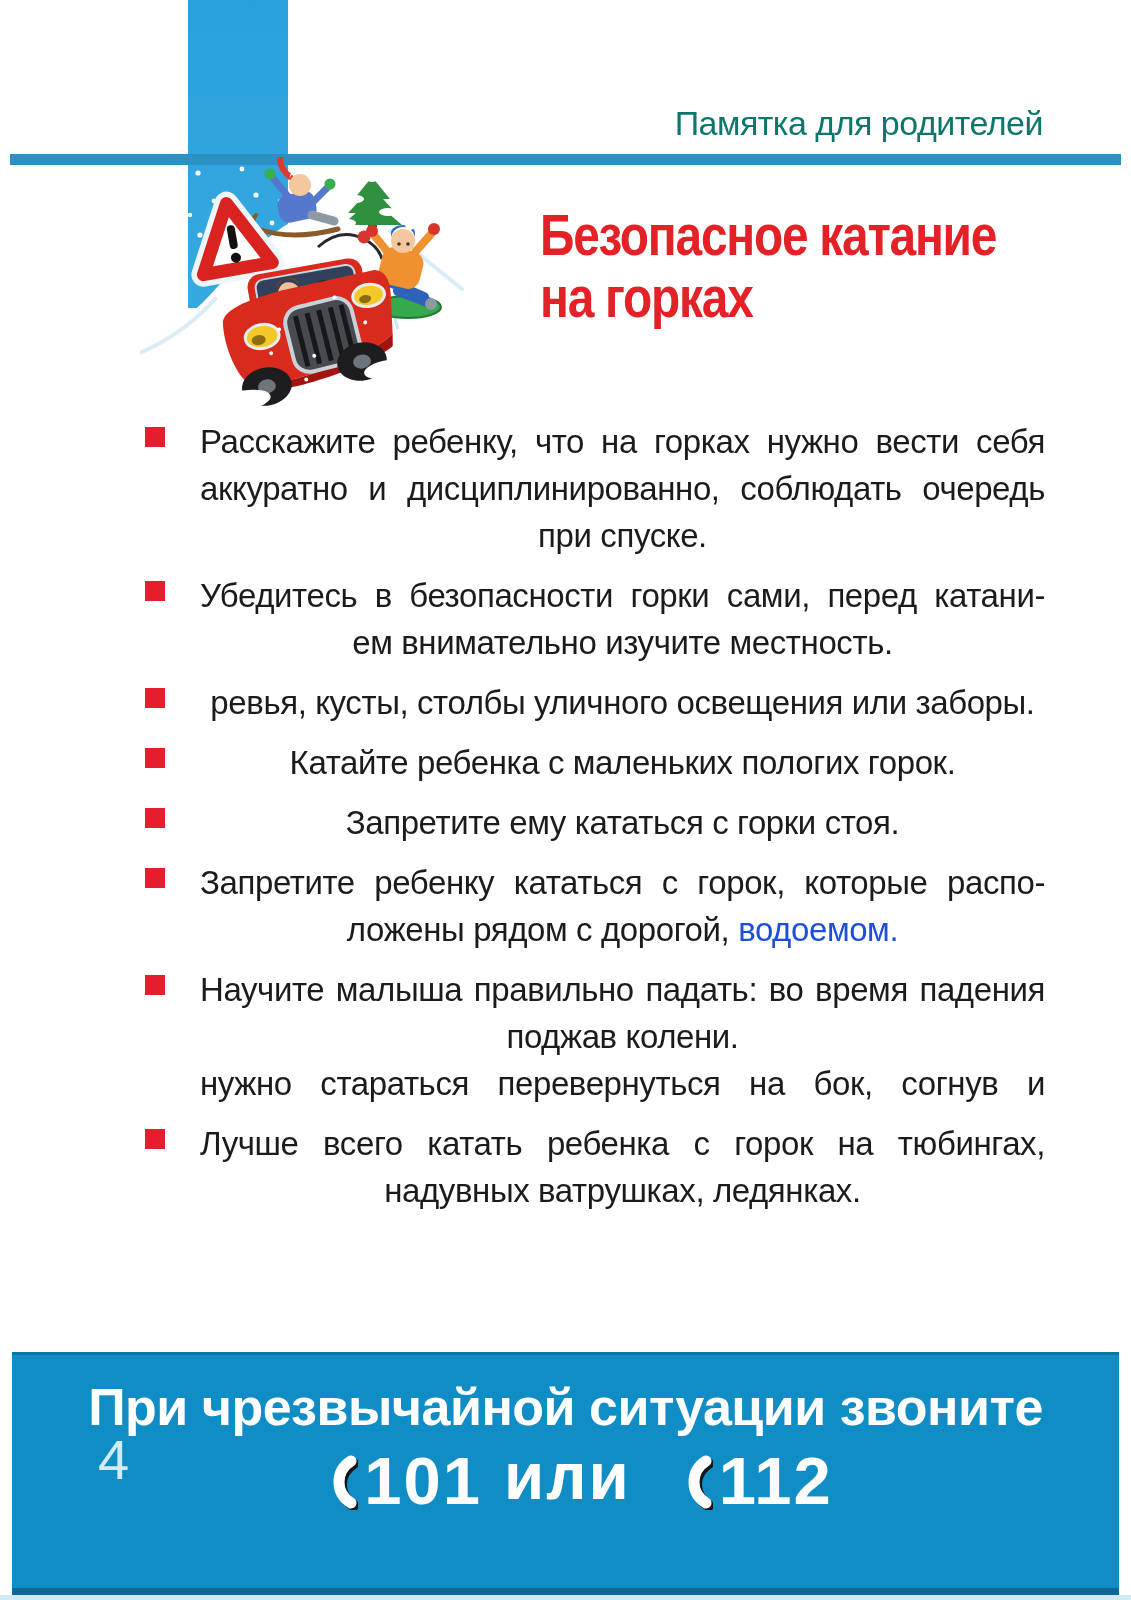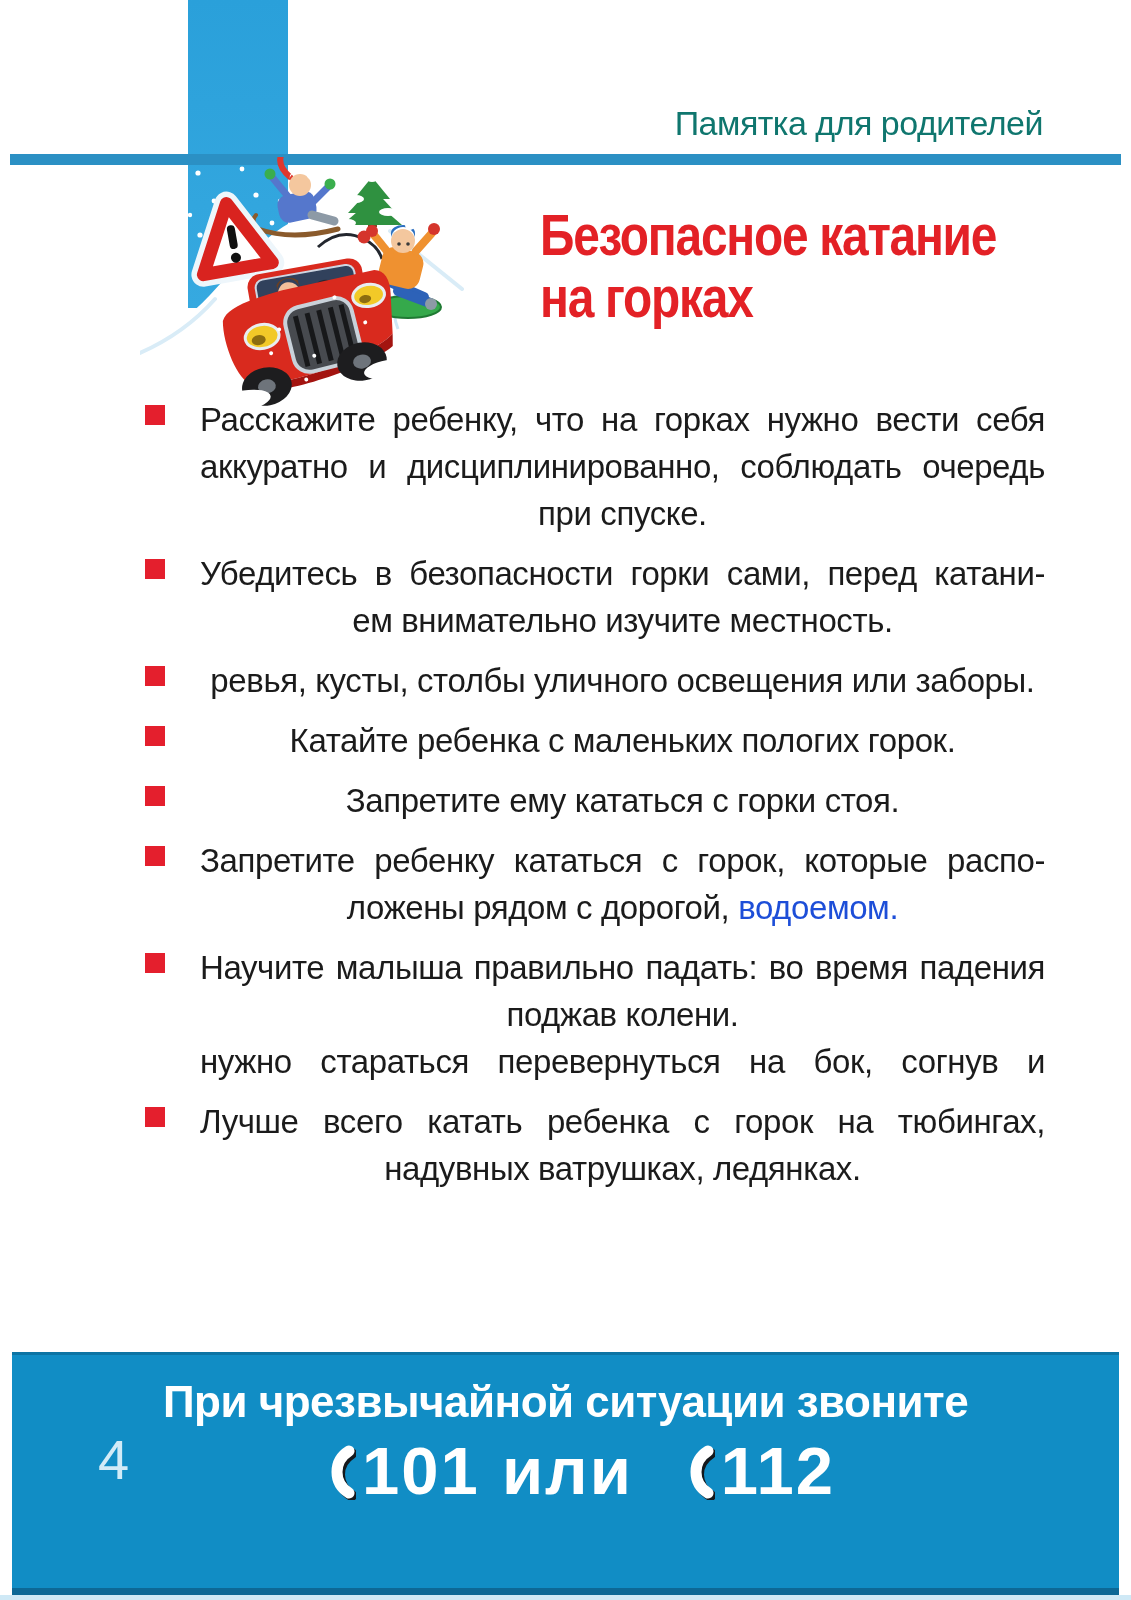--- a/index.html
+++ b/index.html
@@ -26,45 +26,45 @@
   
   .illustration{position:absolute;left:140px;top:157px;width:360px;height:258px;}
   
   .doc-title{
     position:absolute;left:540px;top:204px;
     font-weight:bold;font-size:57px;line-height:62px;letter-spacing:-1.5px;
     color:#e32126;transform:scaleX(0.84);transform-origin:left top;
     white-space:nowrap;
   }
   
-  .safety-list{position:absolute;left:145px;top:396px;width:900px;}
+  .safety-list{position:absolute;left:145px;top:418px;width:900px;}
   .bullet-item{display:flex;align-items:flex-start;margin-bottom:13px;}
   .bullet-marker{
     flex:0 0 auto;width:20px;height:20px;background:#e41f2d;margin:9px 35px 0 0;
   }
   .bullet-text{flex:1 1 auto;font-size:33px;line-height:47px;letter-spacing:-0.4px;color:#1b1b1b;}
   .bullet-text .line{text-align:center;}
   .bullet-text .line.fill{text-align:justify;text-align-last:justify;}
   .bullet-text .muted{color:#1d4ed8;}
   
   .footer-banner{
     position:absolute;left:12px;top:1352px;width:1107px;height:238px;
     background:#118dc5;border-top:3px solid #0d74a4;box-sizing:border-box;
     color:#ffffff;
   }
   .footer-heading{
     margin-top:22px;text-align:center;
-    font-size:44px;font-weight:bold;letter-spacing:-0.5px;
+    font-size:52px;font-weight:bold;letter-spacing:-0.5px;
   }
   .phone-row{
     margin-top:12px;display:flex;justify-content:center;align-items:center;
     font-size:67px;font-weight:bold;letter-spacing:2px;line-height:64px;
   }
   .phone-icon{width:34px;height:58px;margin:0 6px 0 26px;flex:0 0 auto;}
-  .phone-row .sep{margin:0 22px;}
+  .phone-row .sep{margin:0 22px;font-family:Liberation Mono, monospace;}
   .page-number{
     position:absolute;left:86px;top:72px;
     font-size:56px;font-weight:normal;color:#d2ebf7;letter-spacing:0;
   }
   .footer-darkline{
     position:absolute;left:12px;top:1588px;width:1107px;height:7px;background:#0d6896;
   }
   .footer-palestrip{
     position:absolute;left:0;top:1595px;width:1131px;height:5px;background:#cfe9f6;
   }

